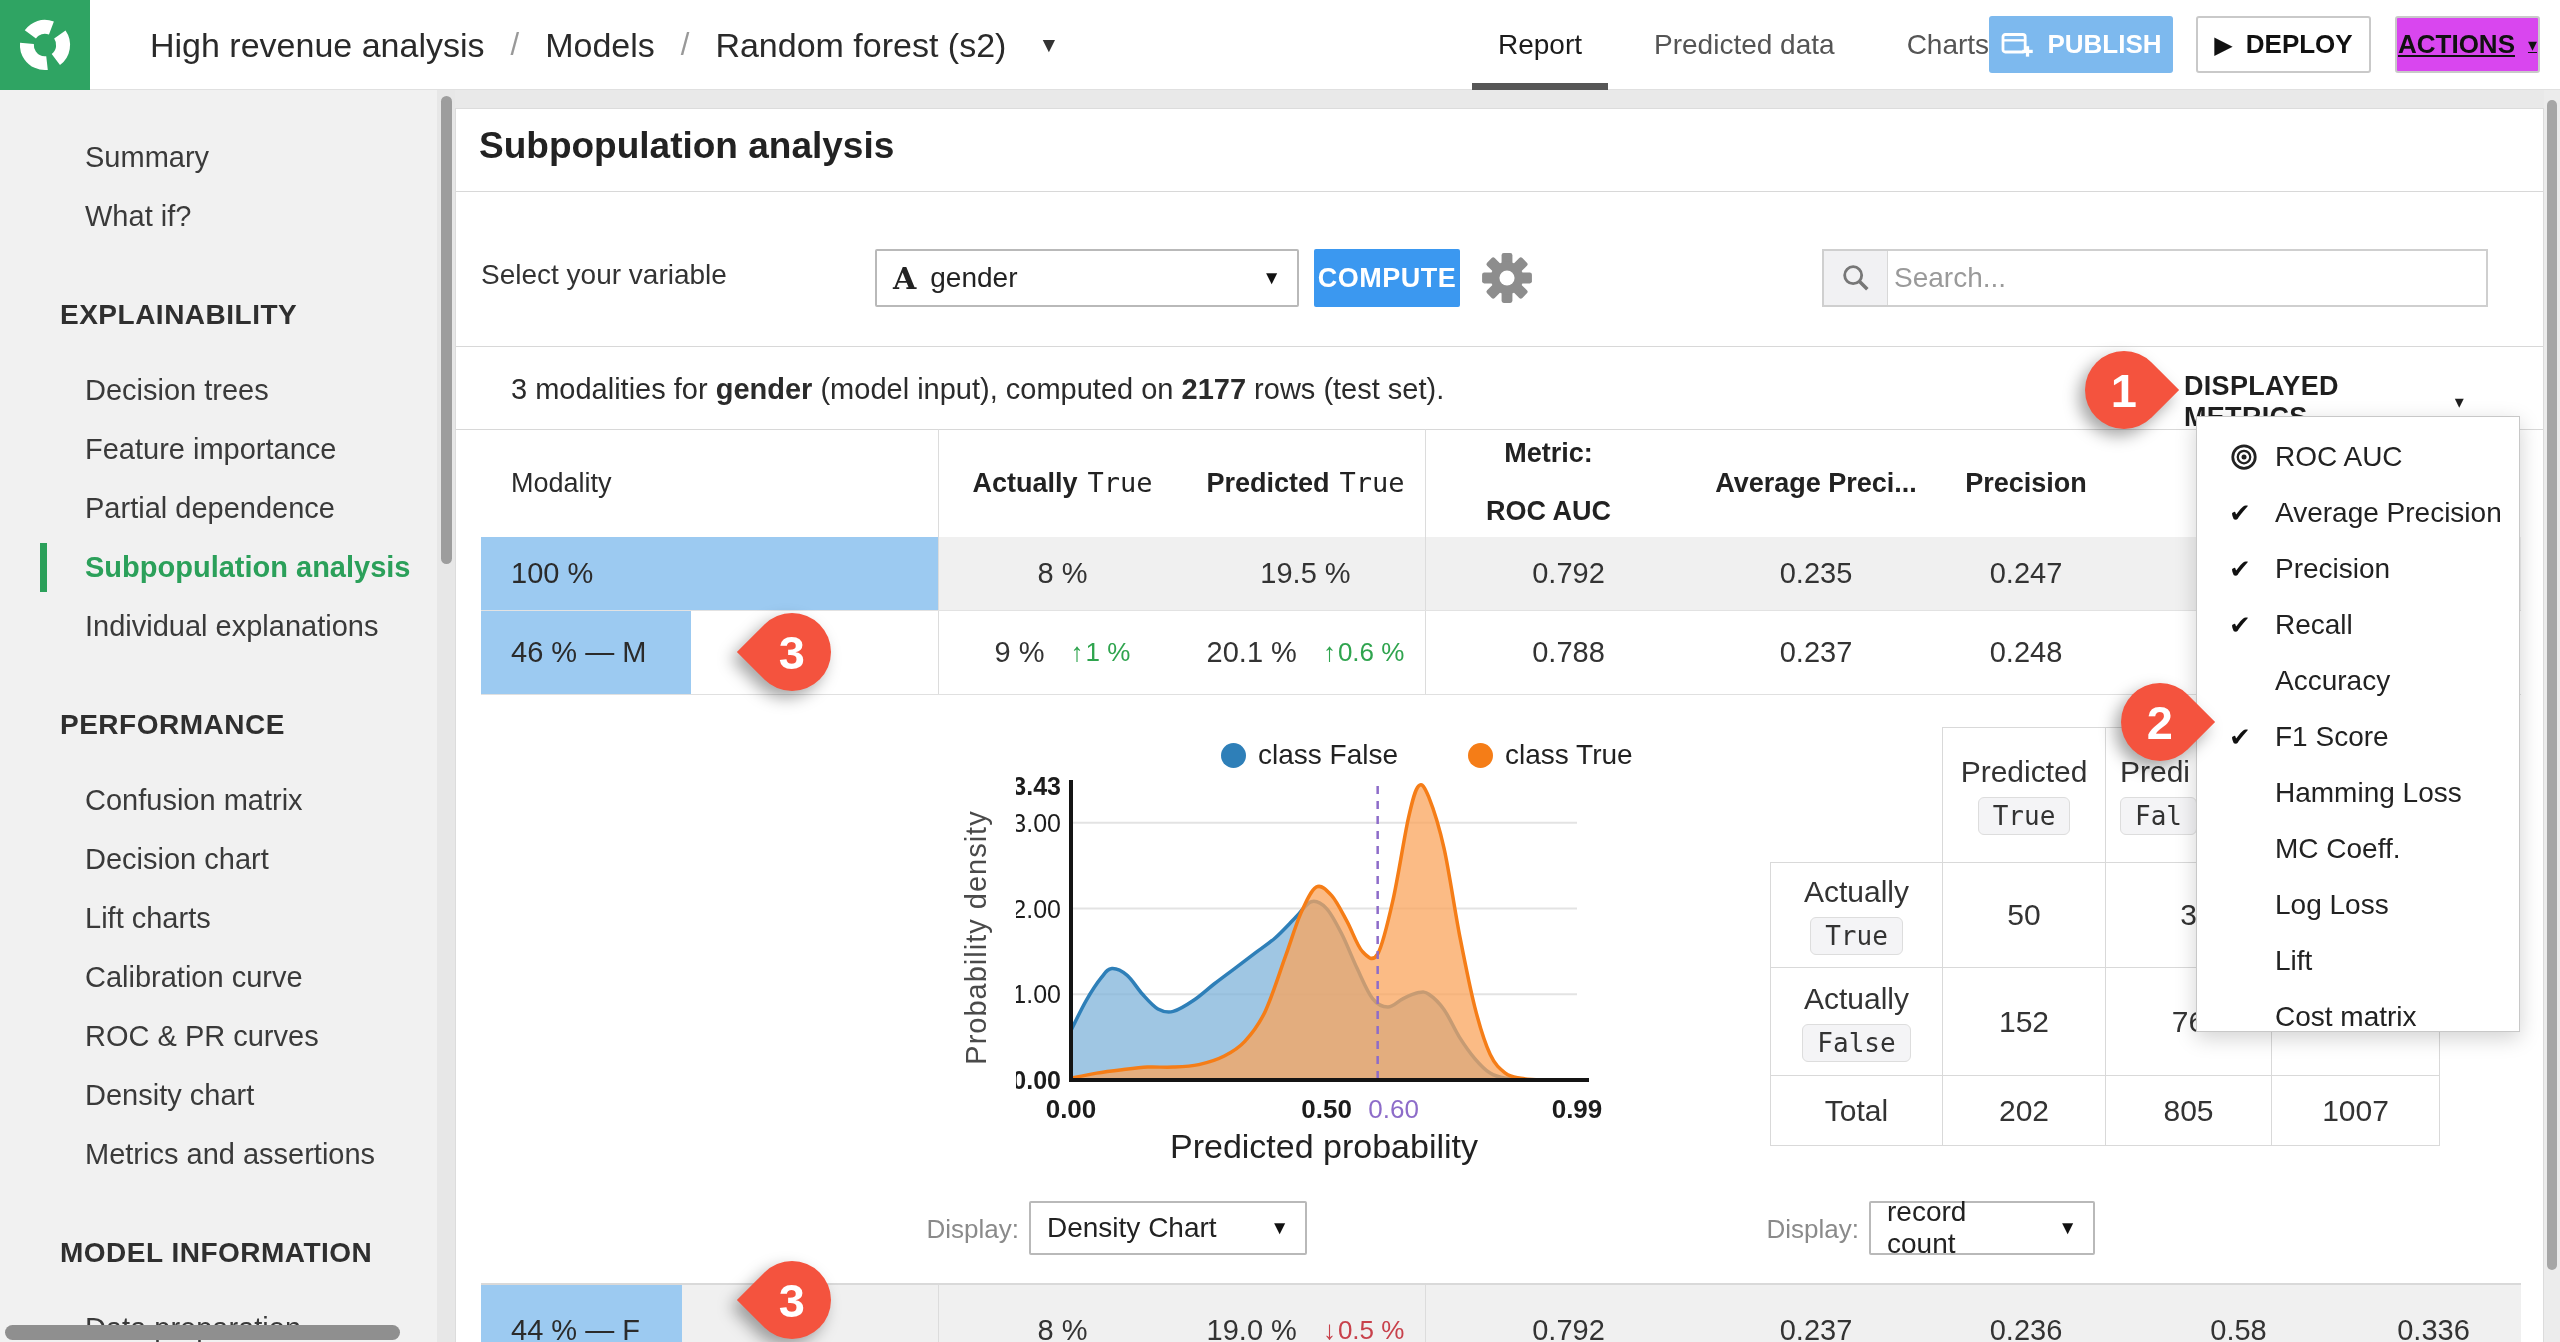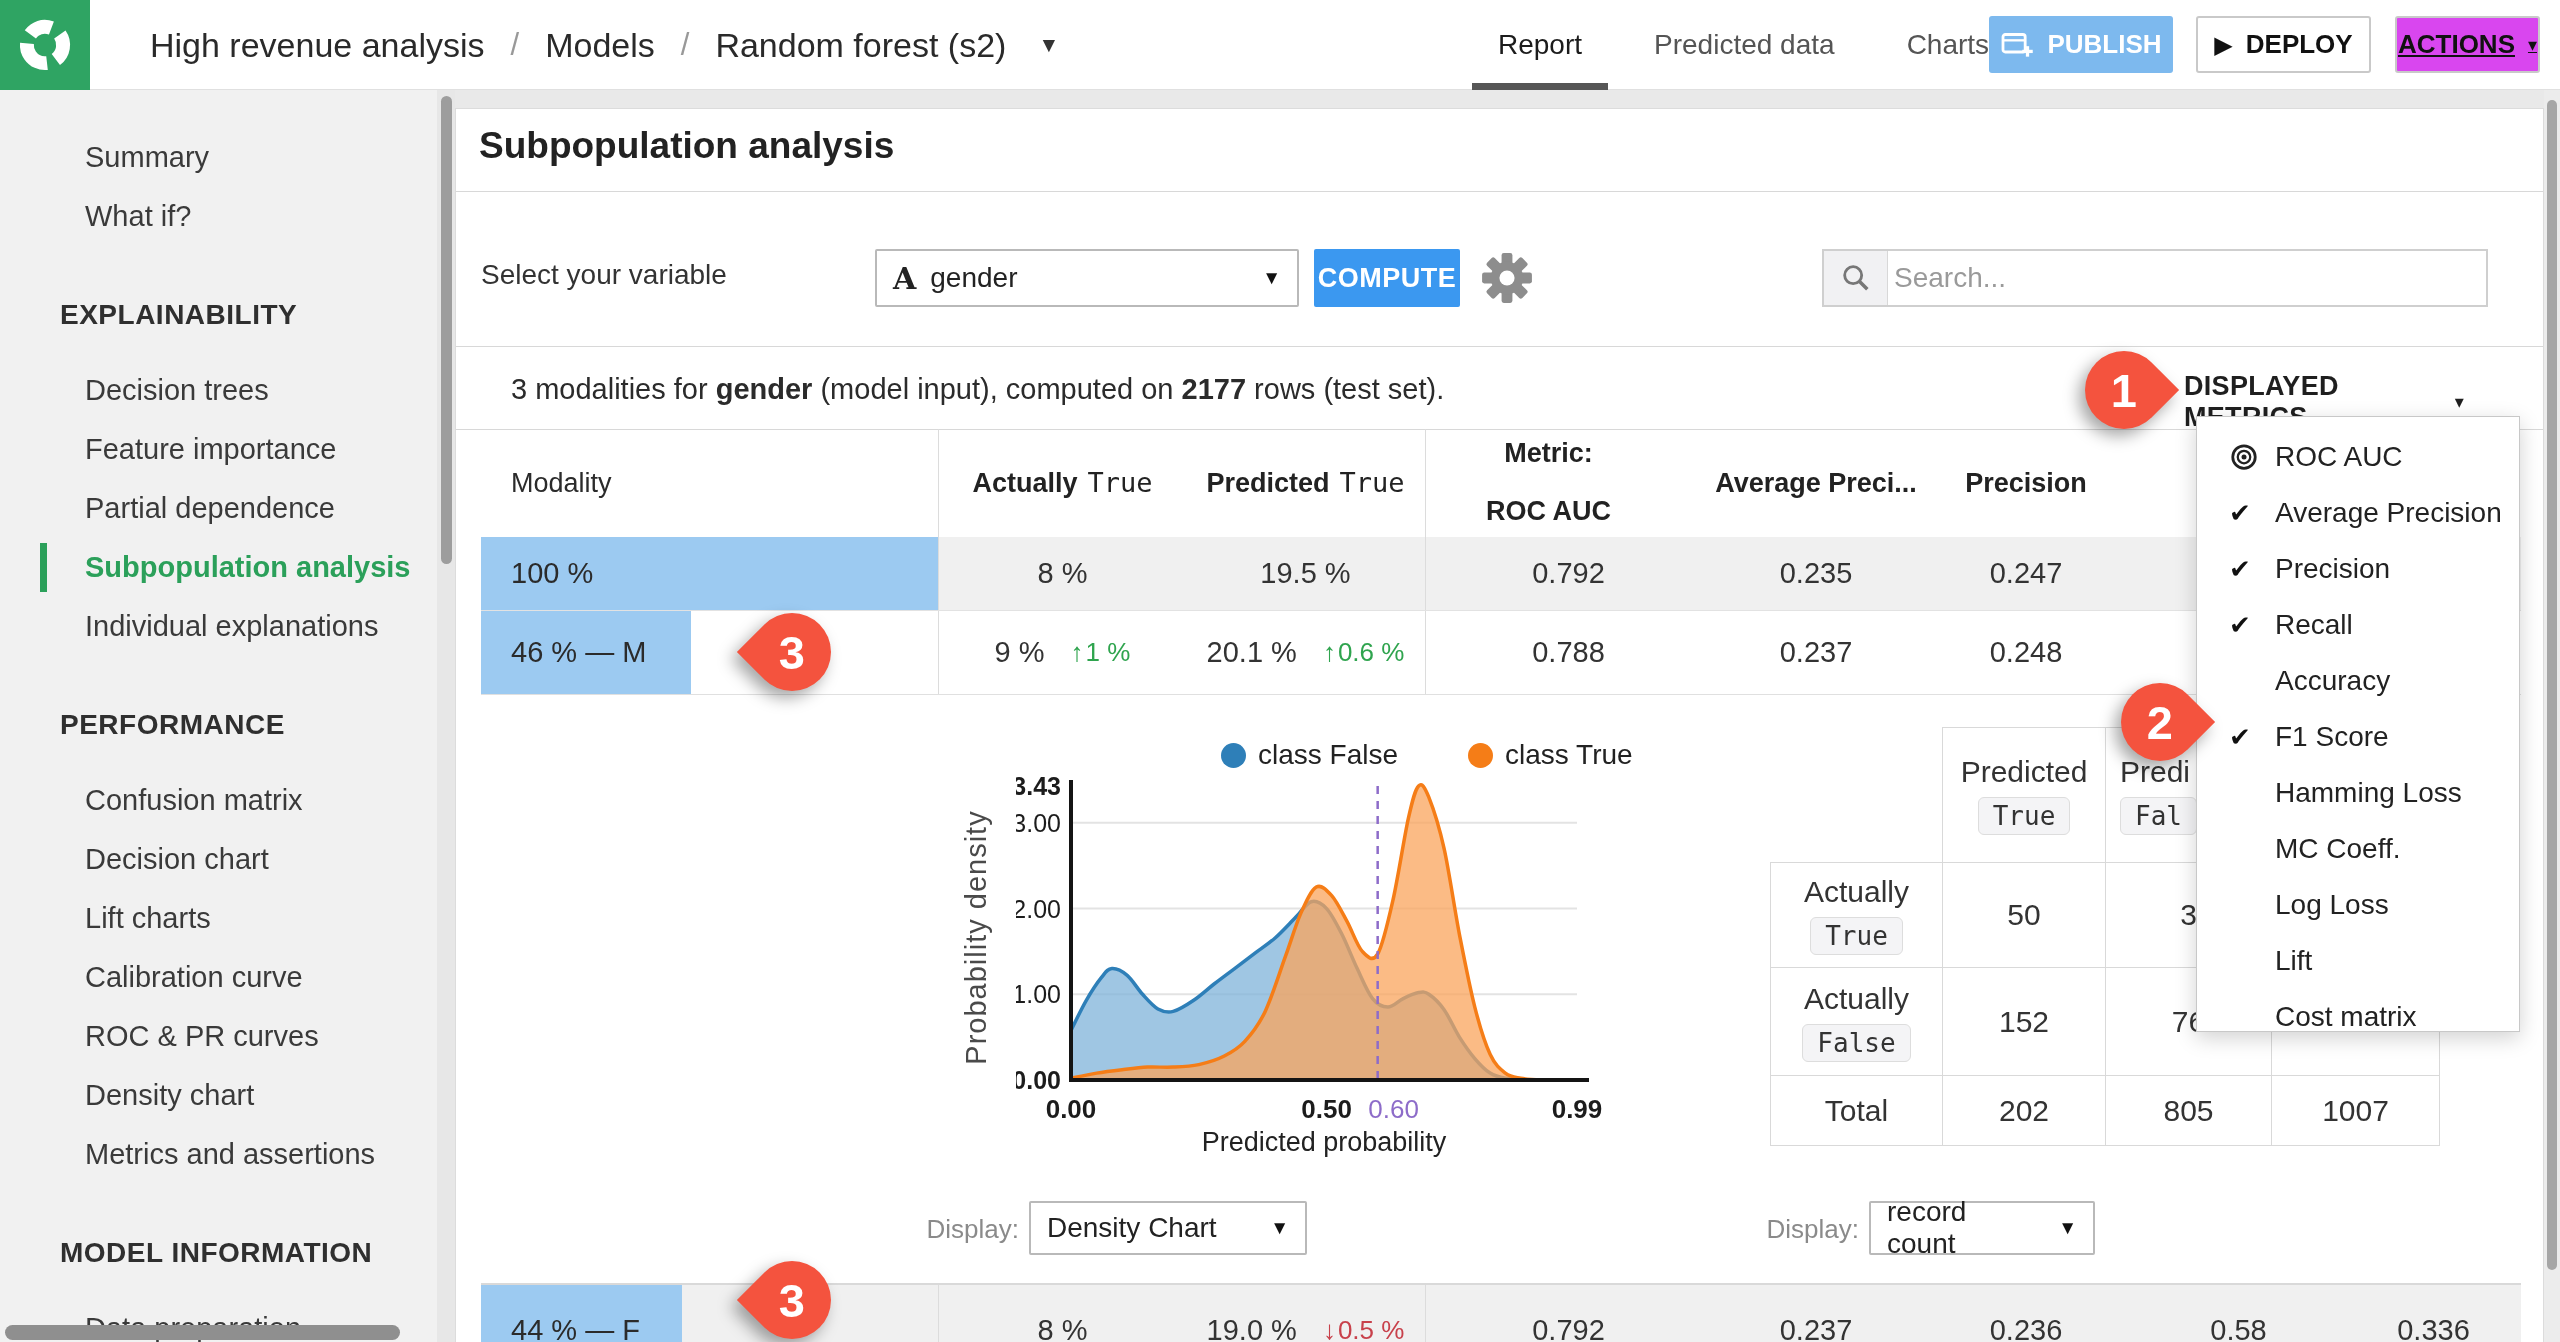--- a/index.html
+++ b/index.html
@@ -97,21 +97,21 @@
   .vgroup { display:flex; align-items:center; }
 
   
   .detail-panel { position:relative; width:100%; height:590px; background:#fff;
     border-top:1px solid #e0e0e0; border-bottom:1px solid #d9d9d9; }
   .legend { position:absolute; left:740px; top:44px; display:flex; gap:70px; }
   .legend-item { display:flex; align-items:center; gap:12px; font-size:28px; color:#222; }
   .legend-dot { width:25px; height:25px; border-radius:50%; }
   .ylab { position:absolute; left:305px; top:226px; width:380px; text-align:center; font-size:29px;
     color:#4a4a4a; letter-spacing:1px; transform:rotate(-90deg); }
-  .xlab { position:absolute; left:643px; top:432px; width:400px; text-align:center; font-size:27px; color:#222; }
+  .xlab { position:absolute; left:643px; top:432px; width:400px; text-align:center; font-size:34px; color:#222; }
   #density-plot { position:absolute; left:535px; top:60px; }
   .disp-row-label { position:absolute; font-size:26px; color:#8a8a8a; }
   .disp-sel { position:absolute; height:54px; }
   .d1-label { left:398px; top:519px; width:140px; text-align:right; }
   .d1-sel { left:548px; top:506px; width:278px; }
   .d2-label { left:1238px; top:519px; width:140px; text-align:right; }
   .d2-sel { left:1388px; top:506px; width:226px;gap:44px; }
 
   .conf { position:absolute; left:1289px; top:32px; border-collapse:collapse; }
   .conf td { border:1px solid #d9d9d9; text-align:center; vertical-align:middle; font-size:30px; color:#333; }

